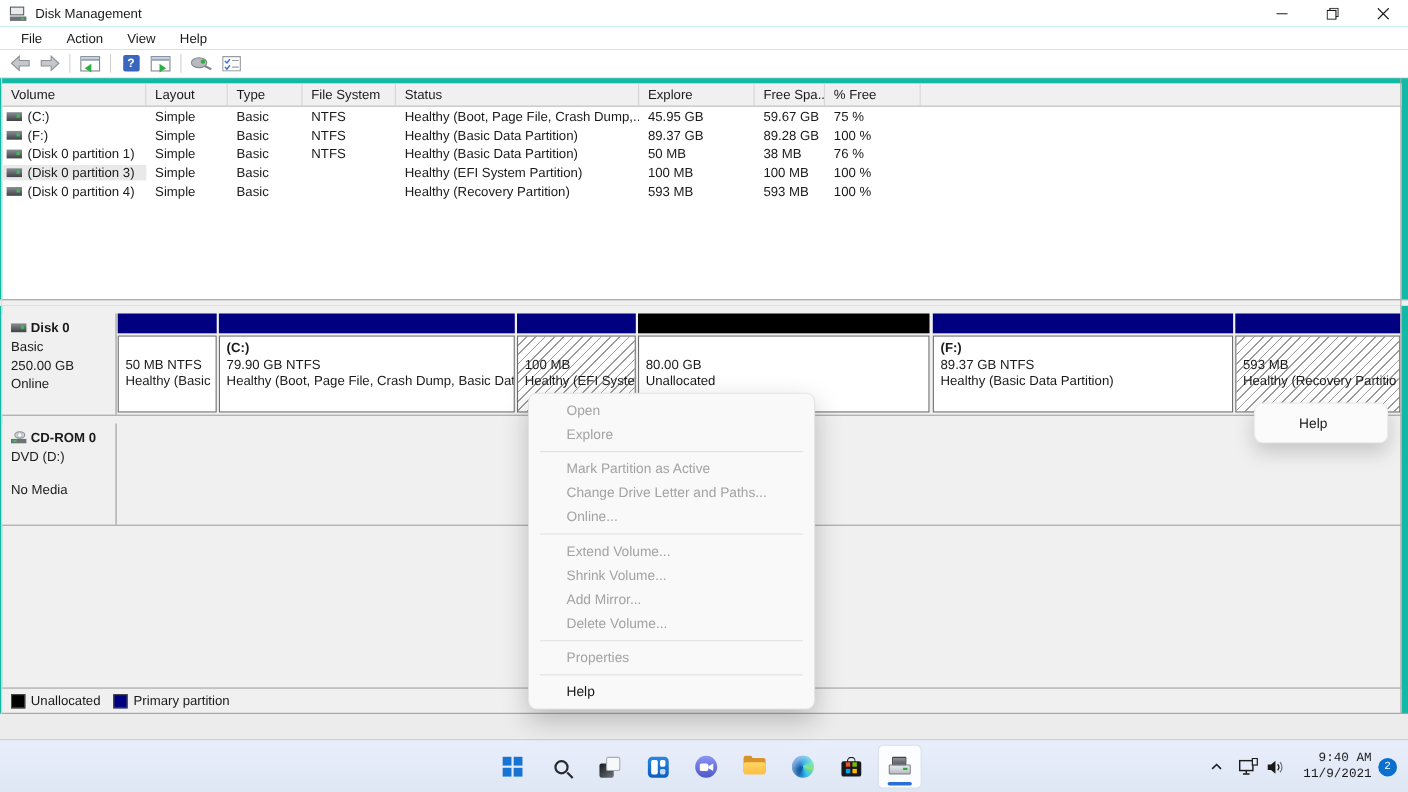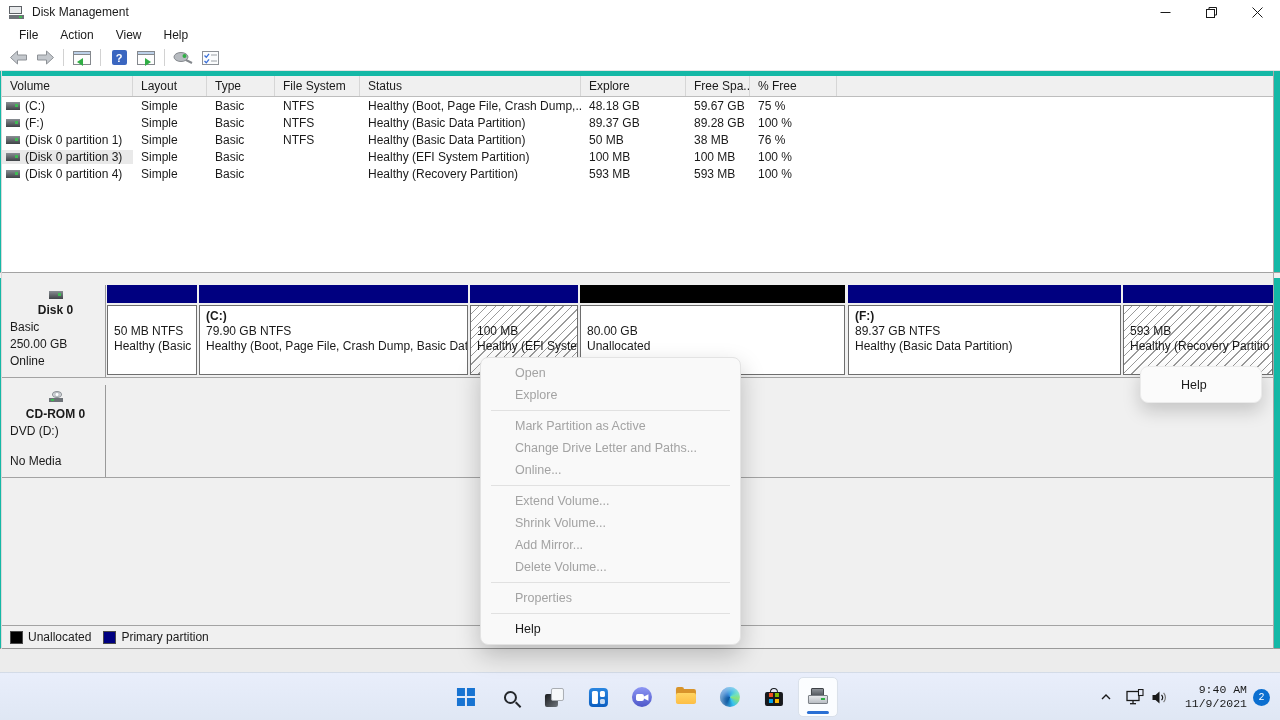--- a/index.html
+++ b/index.html
@@ -43,21 +43,21 @@
   .td.vol.sel { background:#e9e9e9; }
   .drive-ic { width:14px; height:8px; background:linear-gradient(#8a8f94,#3f4347); position:relative; flex-shrink:0; }
   .drive-ic::after { content:""; position:absolute; right:2px; top:2px; width:3px; height:3px; background:#3fba54; }
 
   
   .splitter { position:absolute; left:0; top:272px; width:1280px; height:6px; background:#f0f0f0; border-top:1px solid #a3a3a3; }
   .diskview { position:absolute; left:2px; top:278px; width:1272px; height:371px; background:#f0f0f0; }
   .rowline { position:absolute; left:0; width:1272px; height:1px; background:#a3a3a3; }
 
   .disk-panel { position:absolute; left:0; width:104px; height:92px; background:#f0f0f0; border-right:1px solid #9a9a9a; padding:6px 4px 0 8px; }
-  .disk-panel .dname { font-weight:bold; display:flex; align-items:center; gap:4px;flex-direction:column; }
+  .disk-panel .dname { font-weight:bold; display:flex; align-items:center; gap:4px; }
   .disk-panel .dline { margin-top:3px; }
   .cd-ic { width:14px; height:12px; position:relative; flex-shrink:0; }
   .cd-ic .disc { position:absolute; left:3px; top:0; width:10px; height:7px; border-radius:50%; background:radial-gradient(circle at 50% 50%, #fff 0 1px, #b9bdc2 2px, #dfe2e5 4px); border:1px solid #8a8f94; }
   .cd-ic .tray { position:absolute; left:0; top:7px; width:14px; height:4px; background:#6d7277; }
   .cd-ic .led  { position:absolute; left:2px; top:8px; width:3px; height:2px; background:#3fba54; }
 
   .part { position:absolute; top:7px; height:90px; }
   .part .bar { height:18px; }
   .part .bar.primary { background:#000080; }
   .part .bar.unallocated { background:#000000; }
@@ -235,21 +235,21 @@
     <div id="tbody">
         <div class="trow">
           <div class="td vol" style="width: 131px;">
             <span class="drive-ic"></span>
             <span>(C:)</span>
           </div>
           <div class="td" style="width: 74px;">Simple</div>
           <div class="td" style="width: 68px;">Basic</div>
           <div class="td" style="width: 85px;">NTFS</div>
           <div class="td" style="width: 221px;">Healthy (Boot, Page File, Crash Dump,...</div>
-          <div class="td" style="width: 105px;">48.18 GB</div>
+          <div class="td" style="width: 105px;">45.95 GB</div>
           <div class="td" style="width: 64px;">59.67 GB</div>
           <div class="td" style="width: 87px;">75 %</div>
         </div>
         <div class="trow">
           <div class="td vol" style="width: 131px;">
             <span class="drive-ic"></span>
             <span>(F:)</span>
           </div>
           <div class="td" style="width: 74px;">Simple</div>
           <div class="td" style="width: 68px;">Basic</div>

